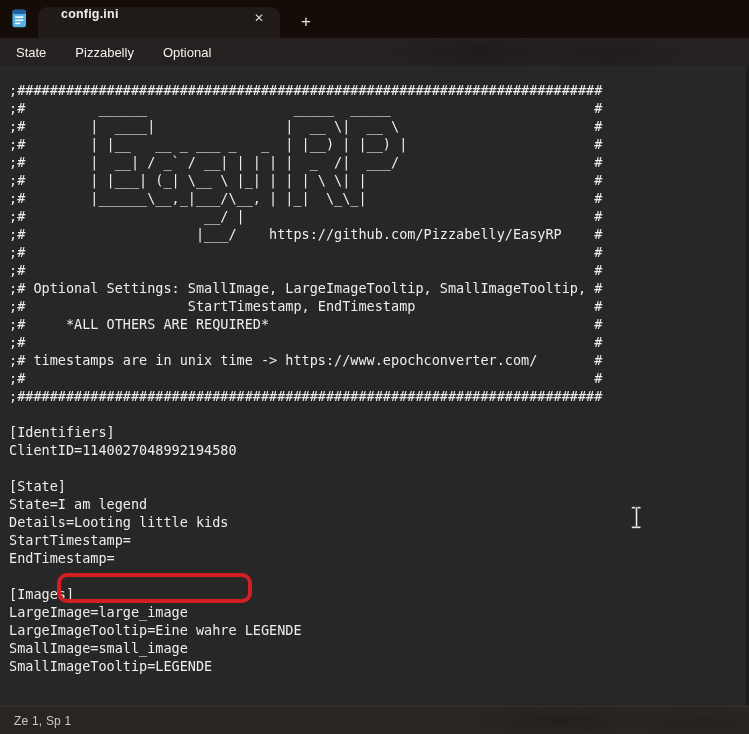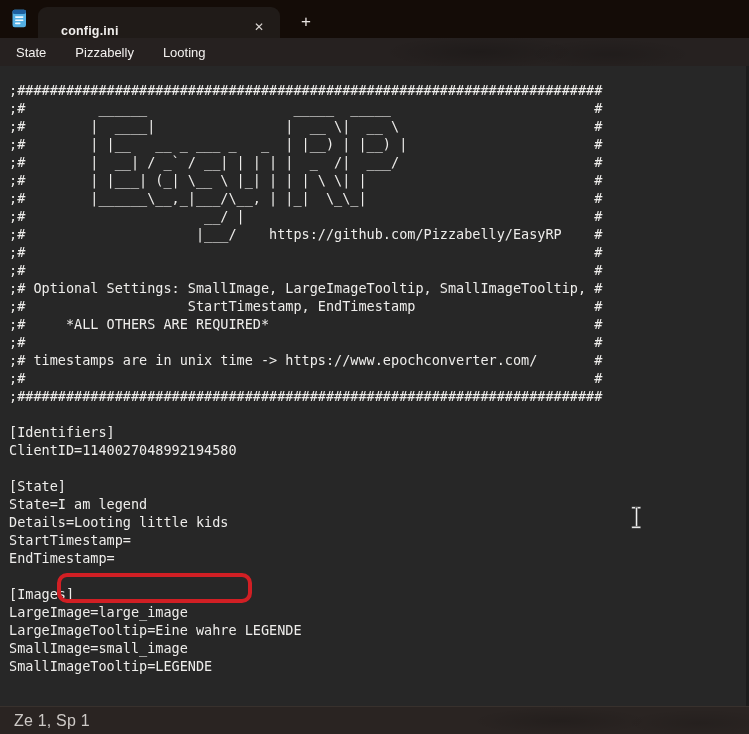--- a/index.html
+++ b/index.html
@@ -11,21 +11,21 @@
   .window{width:749px;height:734px;display:flex;flex-direction:column;}
 
   
   .titlebar{
     height:38px;background:#140c07;position:relative;flex:0 0 auto;
   }
   .app-icon{position:absolute;left:9px;top:8px;width:21px;height:21px;}
   .tab{
     position:absolute;left:38px;top:7px;width:242px;height:31px;
     background:#201b18;border-radius:9px 9px 0 0;
-    display:flex;align-items:flex-end;padding:0 10px 0 23px;box-sizing:border-box;
+    display:flex;align-items:flex-start;padding:0 10px 0 23px;box-sizing:border-box;
     cursor:default;
   }
   .tab-title{font-size:12.5px;font-weight:bold;color:#f1efed;flex:1;letter-spacing:.2px;}
   .tab-close{
     width:22px;height:22px;border-radius:4px;display:flex;align-items:center;justify-content:center;
     color:#d9d5d2;font-size:12px;line-height:1;
   }
   .newtab{
     position:absolute;left:293px;top:9px;width:26px;height:26px;border-radius:5px;
     display:flex;align-items:center;justify-content:center;color:#e8e4e1;font-size:17px;font-weight:400;
@@ -63,21 +63,21 @@
   }
   .mouse-cursor{position:absolute;left:630px;top:440px;width:13px;height:23px;}
 
   
   .statusbar{
     height:28px;background:#2a2422;border-top:1px solid #38312d;flex:1;
     background-image:radial-gradient(ellipse 130px 20px at 560px 14px,rgba(0,0,0,.15),transparent 70%),
                      radial-gradient(ellipse 110px 20px at 700px 16px,rgba(0,0,0,.12),transparent 70%);
     display:flex;align-items:center;padding-left:14px;box-sizing:border-box;
   }
-  .status-text{font-size:16px;color:#cdc9c6;letter-spacing:.2px;}
+  .status-text{font-size:12px;color:#cdc9c6;letter-spacing:.2px;}
 </style>
 </head>
 <body>
 
 <div class="window">
 
   <div class="titlebar">
     <svg class="app-icon" viewBox="0 0 21 21">
       <rect x="3.5" y="1.8" width="13.5" height="17.4" rx="2.2" fill="#54b0e4"></rect>
       <rect x="3.5" y="1.8" width="13.5" height="4.2" rx="2" fill="#1d5f9f"></rect>
@@ -88,21 +88,21 @@
     <div class="tab">
       <span class="tab-title">config.ini</span>
       <span class="tab-close">✕</span>
     </div>
     <div class="newtab">+</div>
   </div>
 
   <div class="menubar">
     <span class="menu-item">State</span>
     <span class="menu-item">Pizzabelly</span>
-    <span class="menu-item">Looting</span>
+    <span class="menu-item">Optional</span>
   </div>
 
   <div class="editor">
     <pre>;########################################################################
 ;#         ______                  _____  _____                         #
 ;#        |  ____|                |  __ \|  __ \                        #
 ;#        | |__   __ _ ___ _   _  | |__) | |__) |                       #
 ;#        |  __| / _` / __| | | | |  _  /|  ___/                        #
 ;#        | |___| (_| \__ \ |_| | | | \ \| |                            #
 ;#        |______\__,_|___/\__, | |_|  \_\_|                            #

